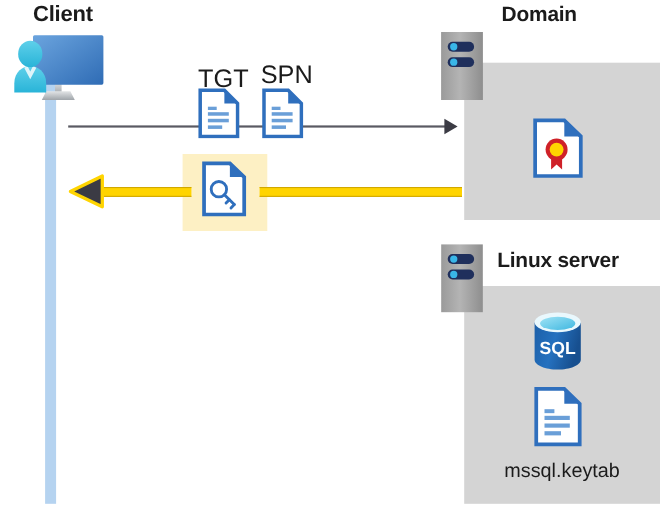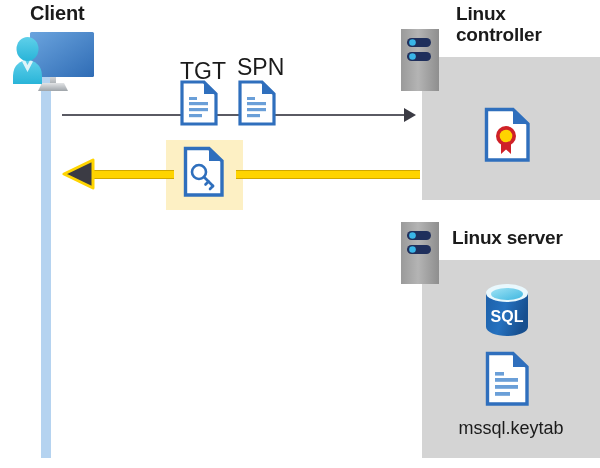--- a/index.html
+++ b/index.html
@@ -164,21 +164,21 @@
           <stop offset="1" stop-color="#8e8e8e"></stop>
         </linearGradient>
       </defs>
       <rect x="0" y="0" width="38" height="62" fill="url(#gSrv1)"></rect>
       <rect x="6" y="9" width="24" height="9" rx="4.5" fill="#1f2f5c"></rect>
       <circle cx="11.5" cy="13.5" r="3.3" fill="#39b6e8"></circle>
       <rect x="6" y="23" width="24" height="9" rx="4.5" fill="#1f2f5c"></rect>
       <circle cx="11.5" cy="27.5" r="3.3" fill="#39b6e8"></circle>
     </svg>
   </div>
-  <div class="abs title title-dc"><span>Linux</span><br><span>controller</span></div>
+  <div class="abs title title-dc"><span>Domain</span><br></div>
 
   <div class="abs ic-cert">
     <svg class="icon" width="47" height="56" viewBox="0 0 47 56">
       <path d="M2.5 2.5 H29 L44 17 V53 H2.5 Z" fill="#ffffff" stroke="#2f6fbd" stroke-width="3.4" stroke-linejoin="miter"></path>
       <path d="M29 2.5 L44 17 H29 Z" fill="#2f6fbd"></path>
 
       <path d="M17 33 L17 47 L22 42.5 L27 47 L27 33 Z" fill="#cf2128"></path>
 
       <circle cx="22" cy="29" r="10" fill="#cf2128"></circle>
       <circle cx="22" cy="29" r="6.3" fill="#ffd400"></circle>

